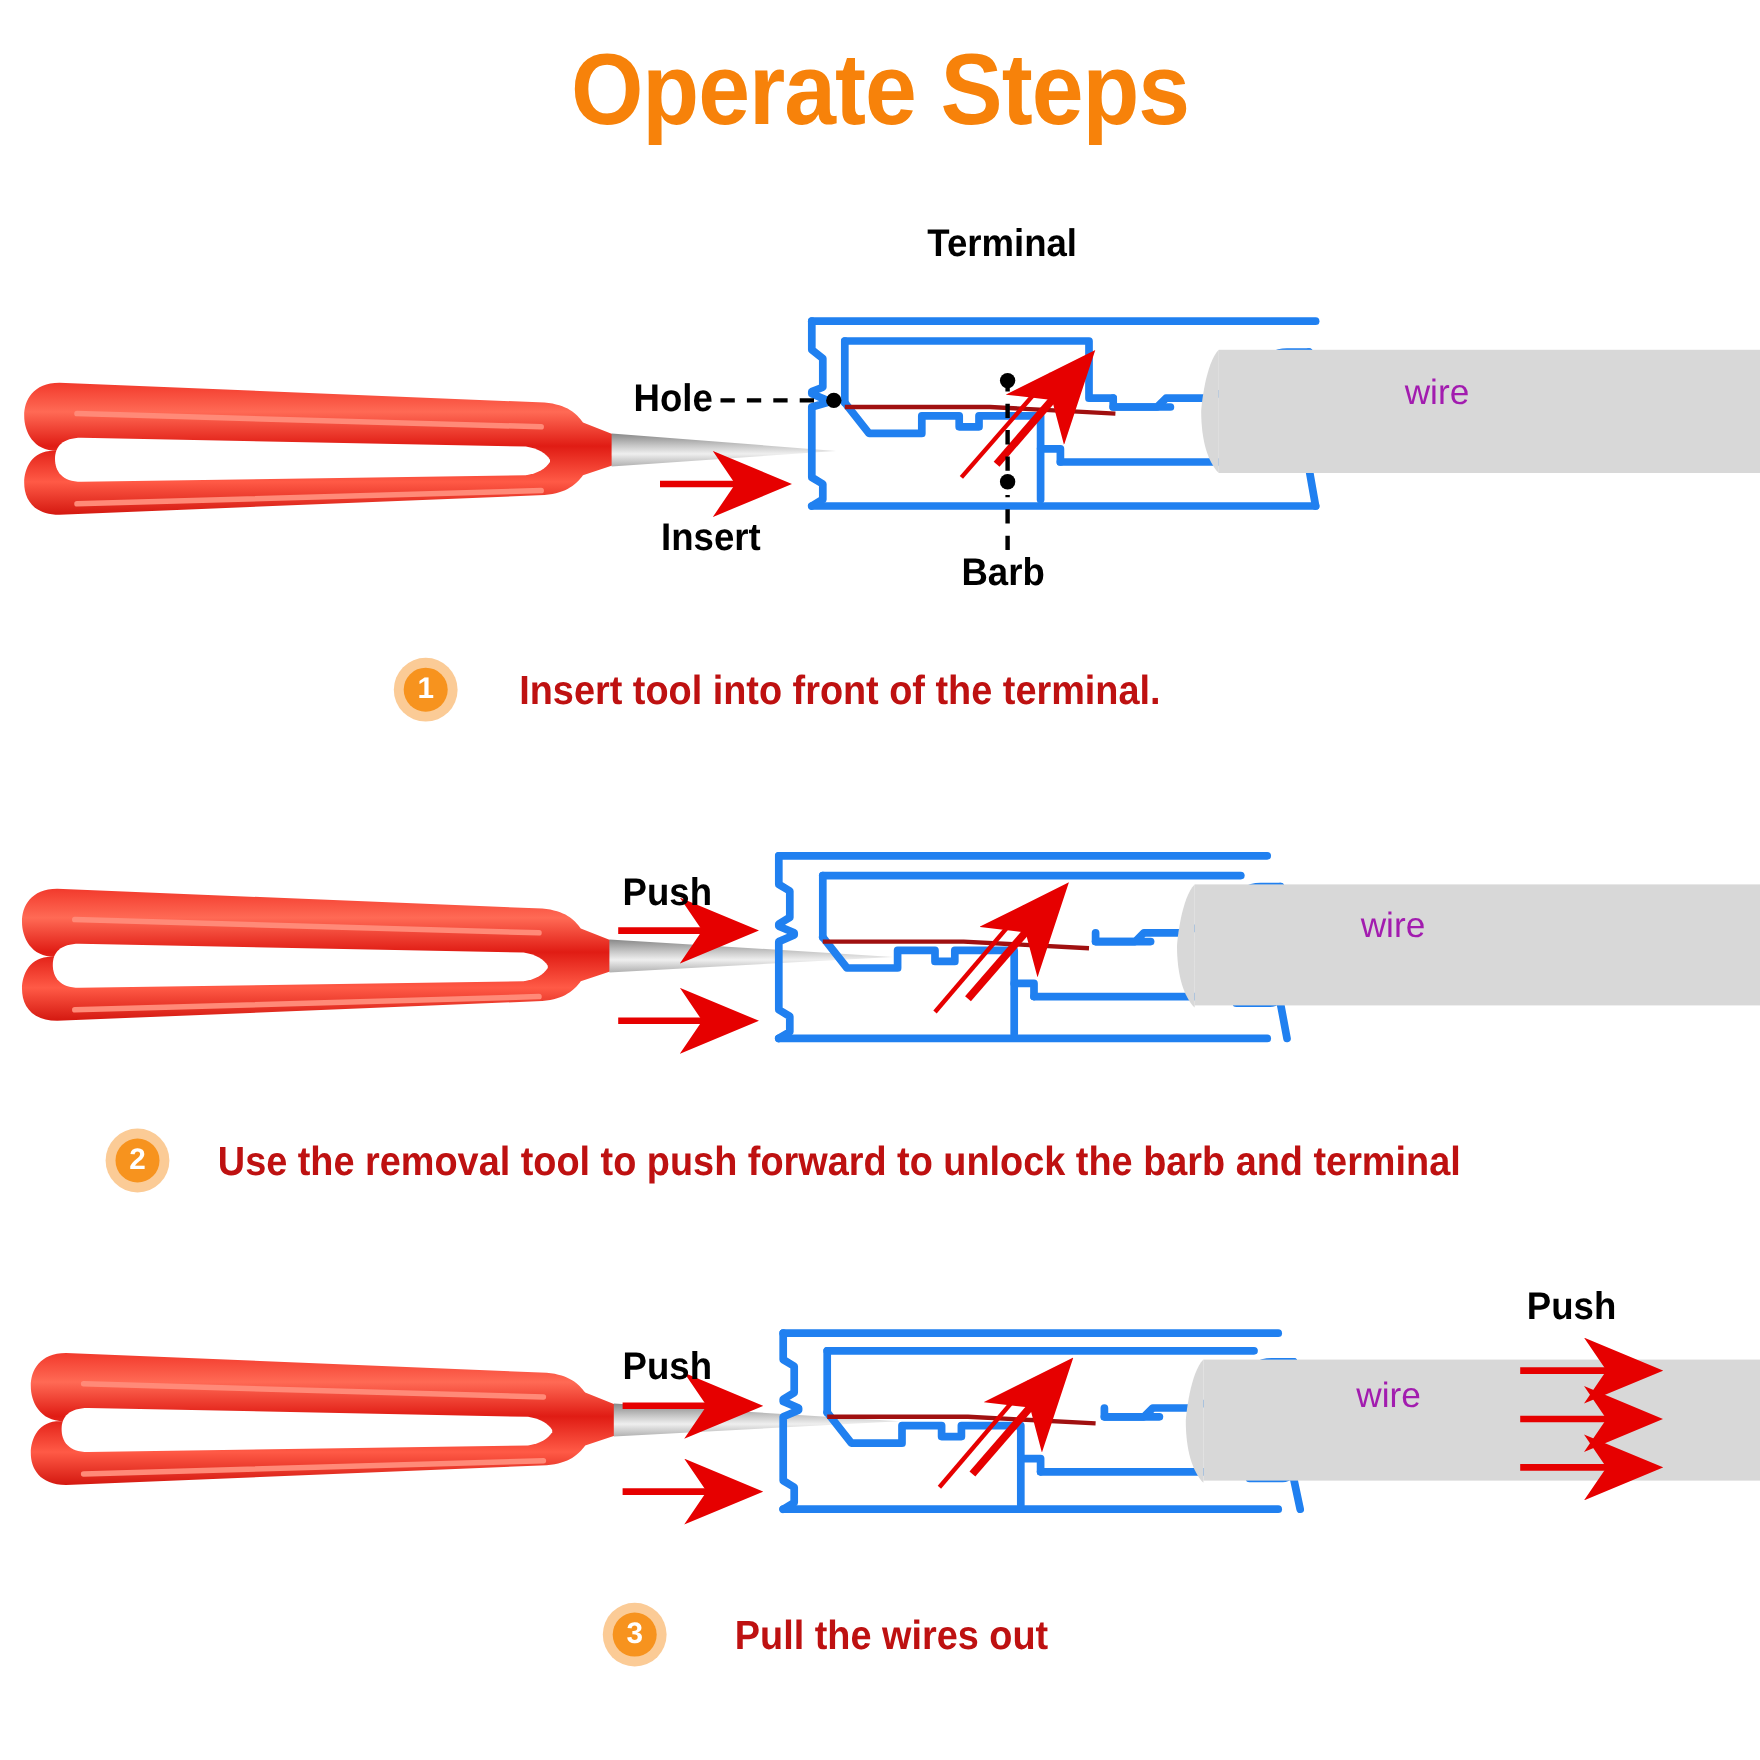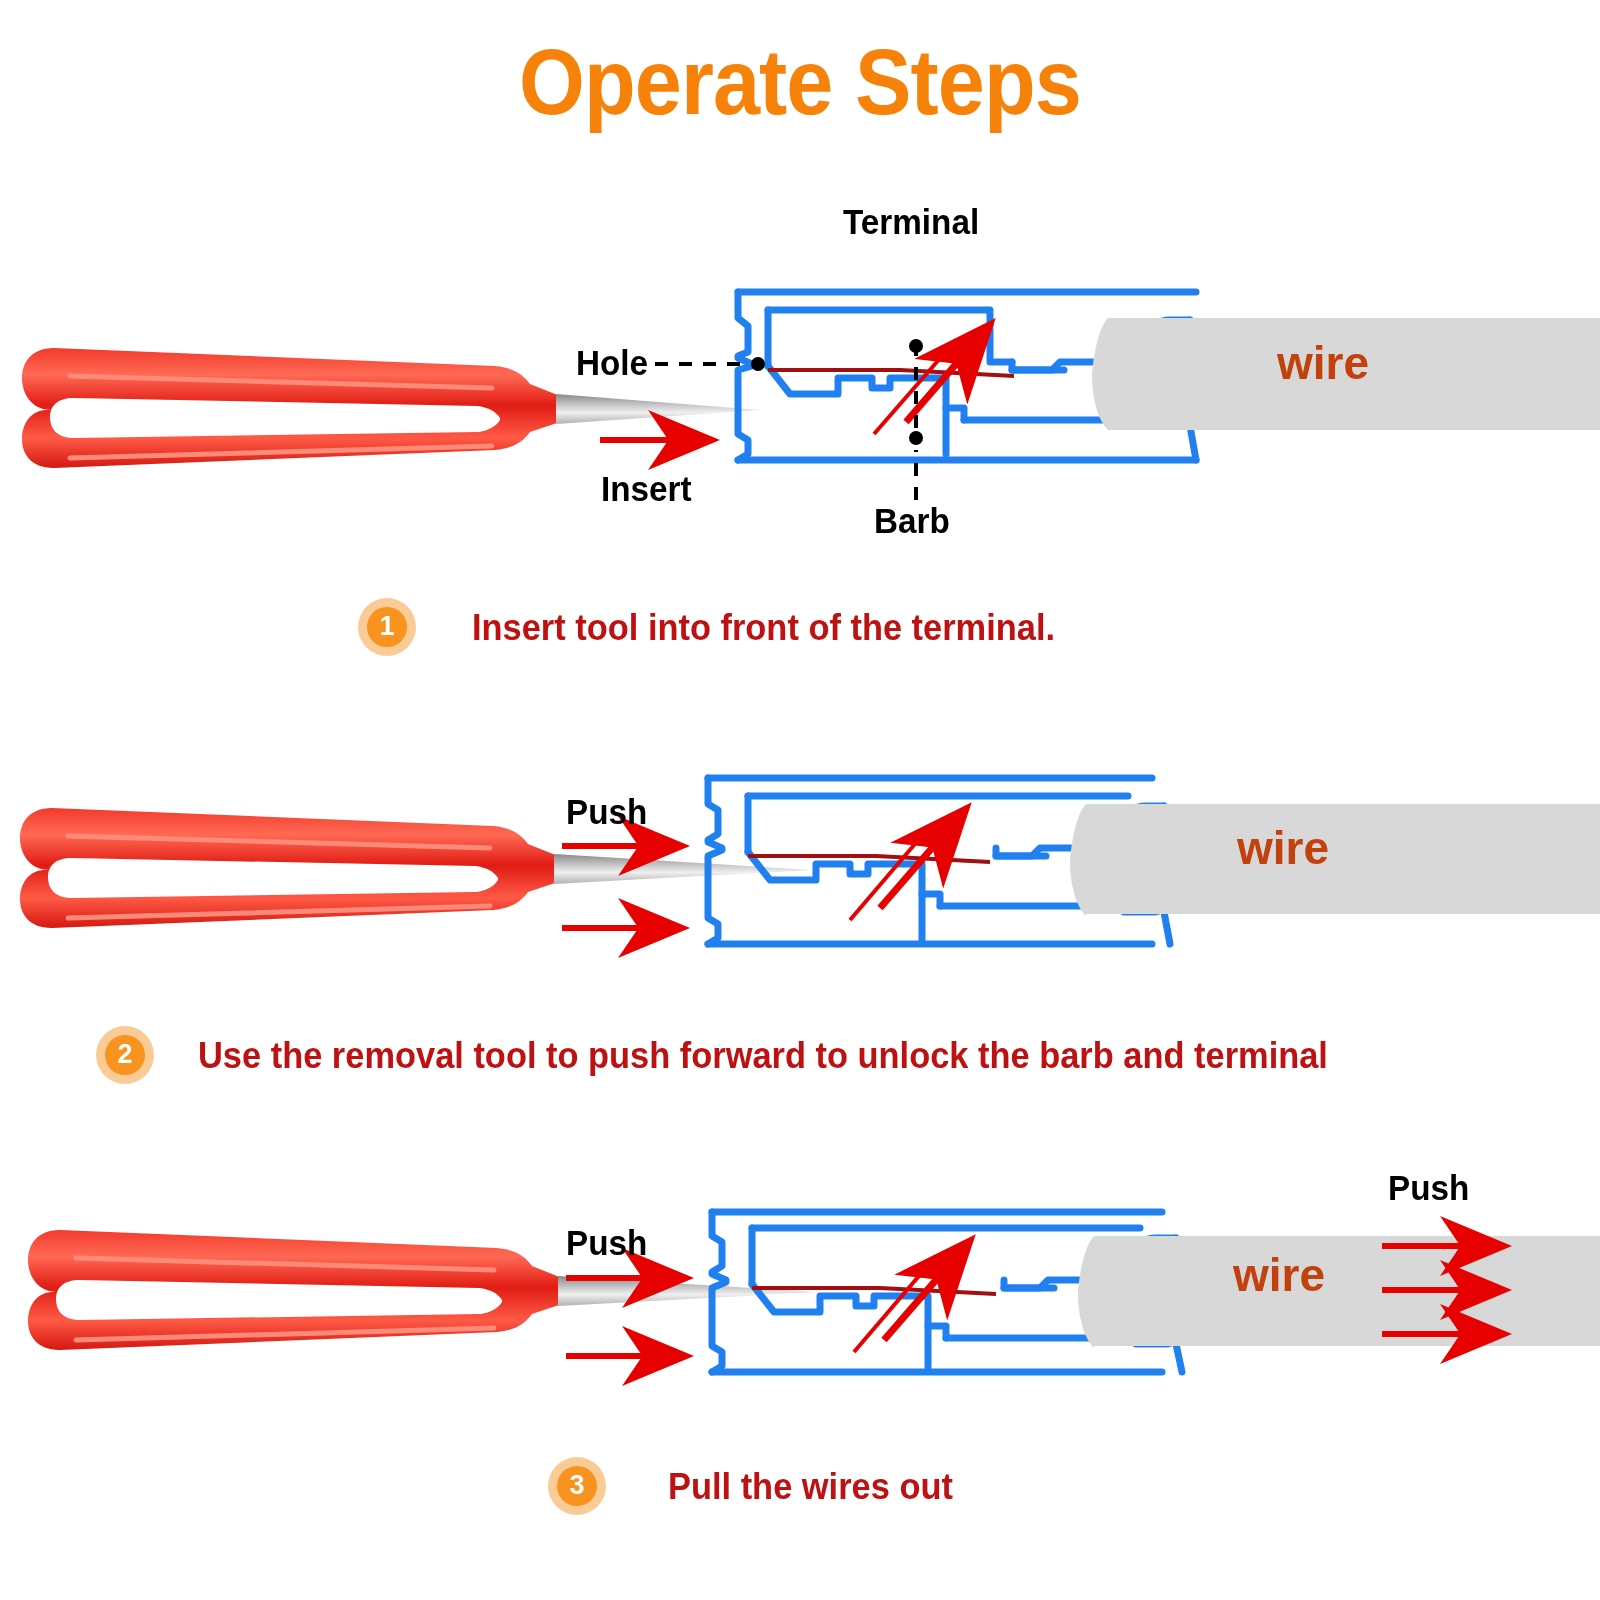--- a/index.html
+++ b/index.html
@@ -69,23 +69,23 @@
   }
   .lbl-terminal{left:843px;top:204px;font-size:35px;}
   .lbl-hole{left:576px;top:345px;font-size:35px;}
   .lbl-barb{left:874px;top:503px;font-size:35px;}
   .lbl-insert{left:601px;top:471px;font-size:35px;}
   .lbl-push2{left:566px;top:794px;font-size:35px;}
   .lbl-push3a{left:566px;top:1225px;font-size:35px;}
   .lbl-push3b{left:1388px;top:1170px;font-size:35px;}
 
   .wirelbl{
-    position:absolute;color:#c2410c;font-weight:700;
-    font-family:"Liberation Sans","DejaVu Sans",sans-serif;
-    font-size:46px;line-height:1;white-space:nowrap;
+    position:absolute;color:#a21caf;font-weight:400;
+    font-family:"Liberation Sans","DejaVu Sans",sans-serif;
+    font-size:32px;line-height:1;white-space:nowrap;
   }
   #wire1{left:1277px;top:340px;}
   #wire2{left:1237px;top:825px;}
   #wire3{left:1233px;top:1252px;}
 </style>
 </head>
 <body>
 
 <div class="page">
 

